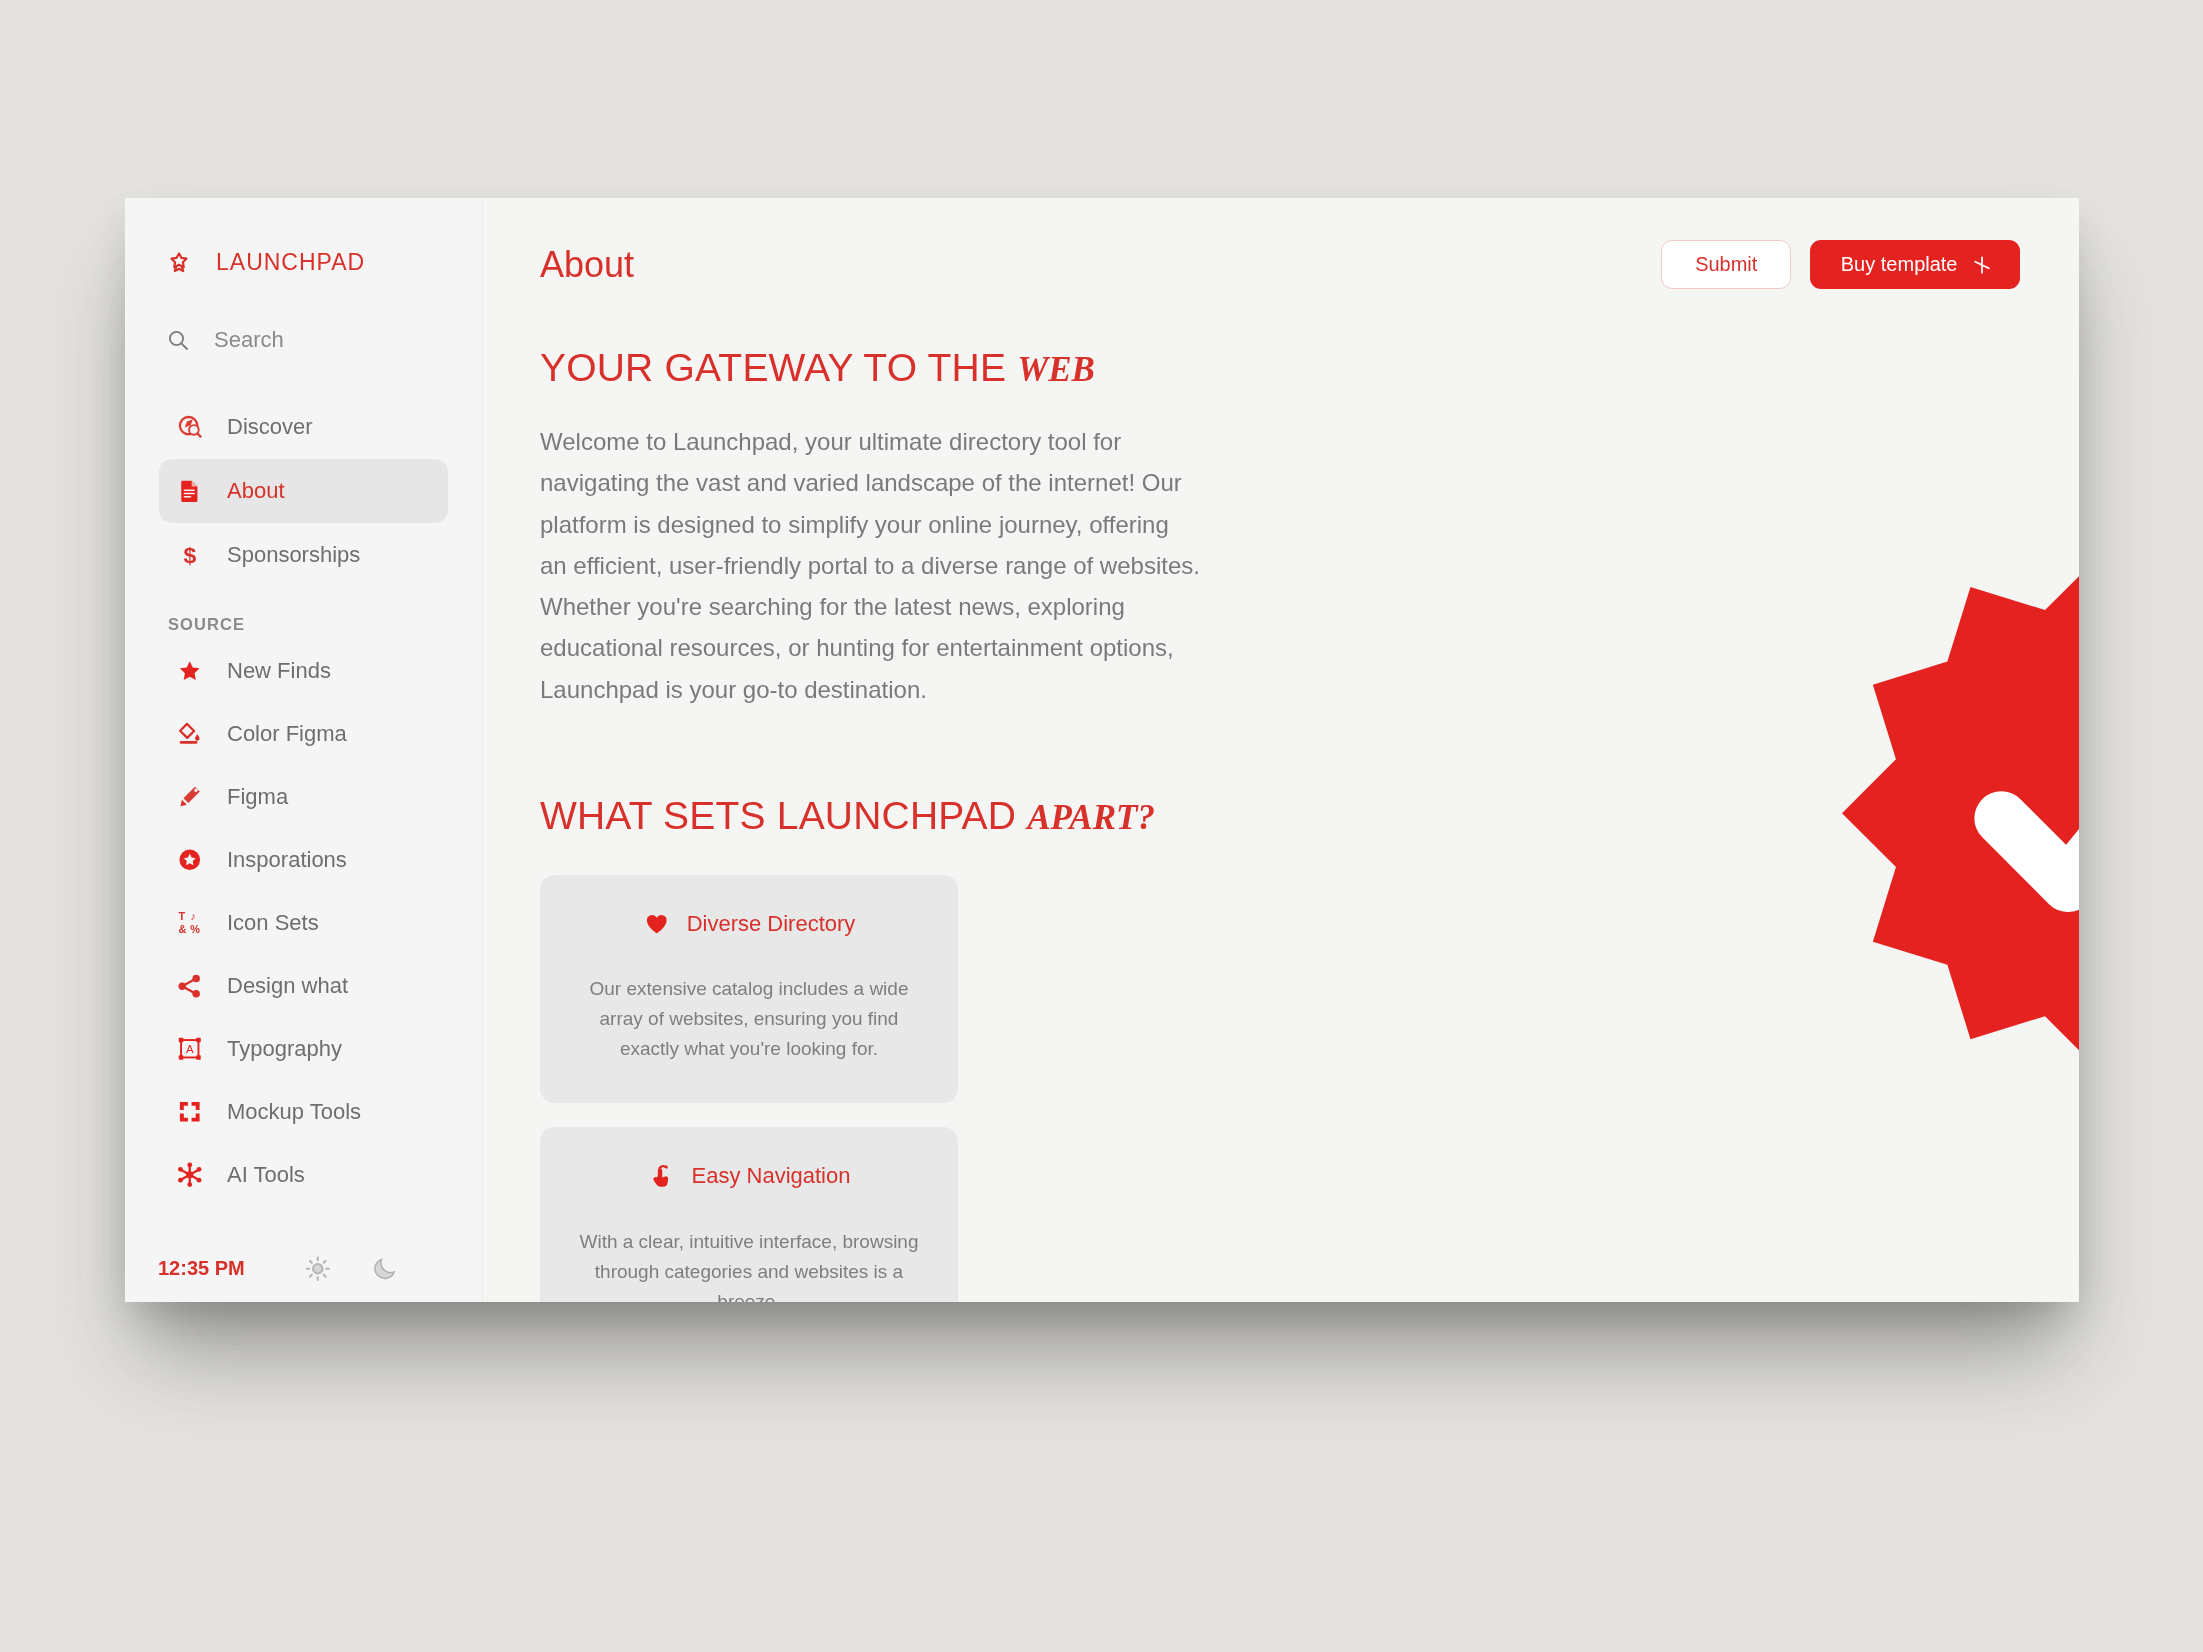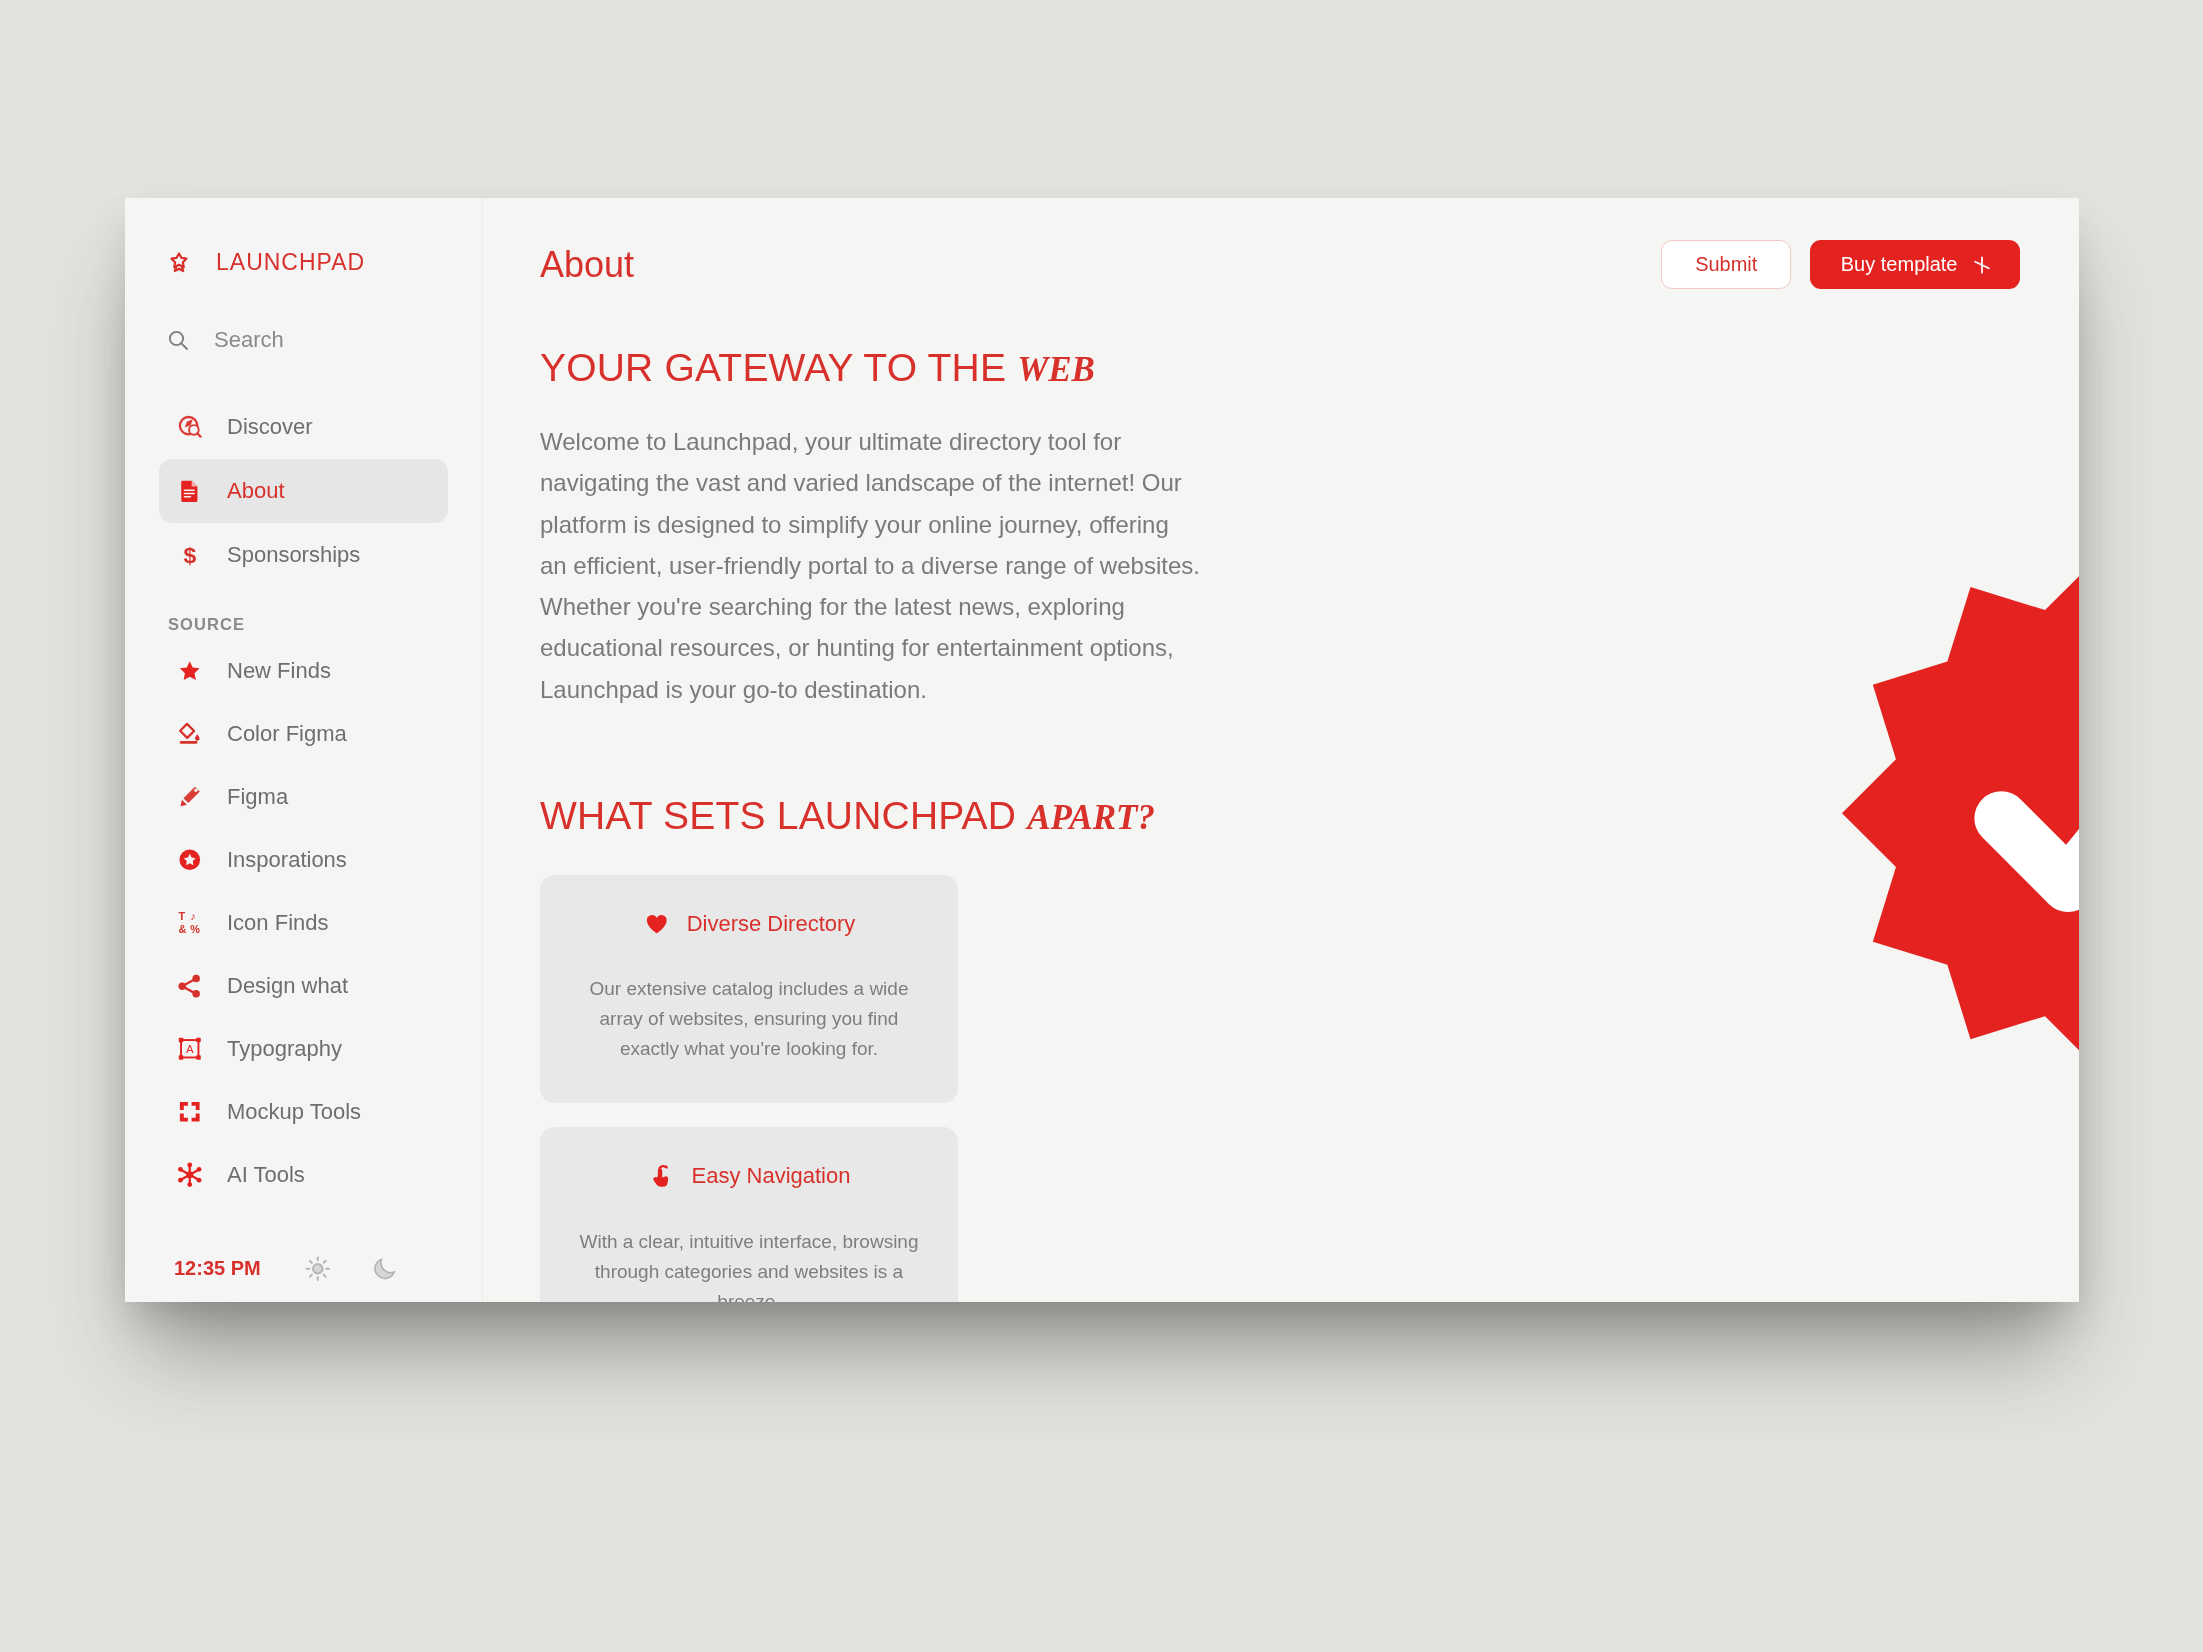--- a/index.html
+++ b/index.html
@@ -77,21 +77,21 @@
     height:63px;
     margin:0 22px;
     padding:0 0 0 16.5px;
     border-radius:13px;
     cursor:pointer;
   }
   .src-item .ico{ width:27.5px; height:27.5px; flex:0 0 27.5px; display:block; }
   .src-item .lbl{ font-size:22px; color:#6E6E6E; }
 
   .sidebar-footer{
-    position:absolute; left:16px; right:0; bottom:20px;
+    position:absolute; left:0; right:0; bottom:20px;
     display:flex; align-items:center;
     padding:0 33px 0 33px;
     margin-top:32px;
   }
   .clock{ font-size:20px; color:#D8312B; font-weight:700; }
   .theme-toggles{ margin-left:auto; display:flex; align-items:center; gap:39px; padding-right:51px;}
   .toggle-ico{ width:27.5px; height:27.5px; display:block; cursor:pointer; }
 
   
   #main{
@@ -280,21 +280,21 @@
 
       <div class="src-item">
         <span class="ico">
           <svg viewBox="0 0 24 24" width="27.5" height="27.5" fill="#D8312B" font-family="Liberation Sans, sans-serif" font-size="9.5" font-weight="bold">
             <text x="2.2" y="10">T</text>
               <text x="12.4" y="10">♪</text>
             <text x="2.2" y="21">&amp;</text>
               <text x="12.4" y="21">%</text>
           </svg>
         </span>
-        <span class="lbl">Icon Finds</span>
+        <span class="lbl">Icon Sets</span>
       </div>
 
       <div class="src-item">
         <span class="ico">
           <svg viewBox="0 0 24 24" width="27.5" height="27.5" stroke="#D8312B" stroke-width="2.2" fill="#D8312B" stroke-linecap="round">
             <circle cx="17.6" cy="5.6" r="2.2"></circle>
             <circle cx="5.4" cy="12.4" r="2.2"></circle>
             <circle cx="17.6" cy="19" r="2.2"></circle>
             <line x1="7.4" y1="11.3" x2="15.6" y2="6.7" stroke-width="2"></line>
             <line x1="7.4" y1="13.6" x2="15.6" y2="18" stroke-width="2"></line>

